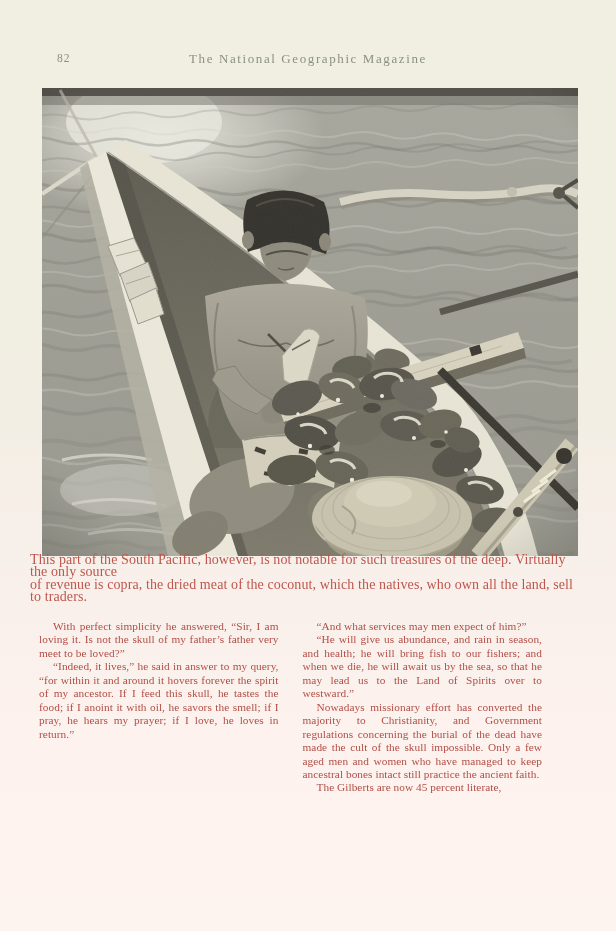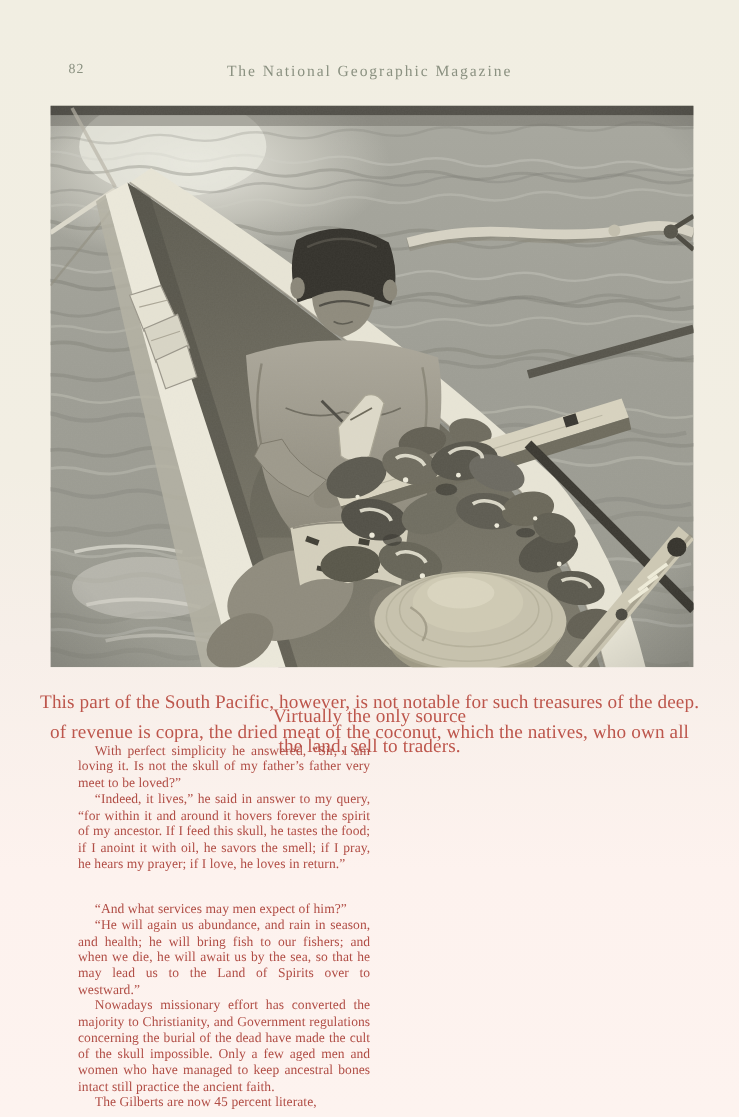--- a/index.html
+++ b/index.html
@@ -11,26 +11,26 @@
   .hdr{position:absolute;top:51px;left:0;right:0;height:16px;}
   .pagenum{position:absolute;left:57px;top:1px;font-size:11.5px;letter-spacing:1px;color:#8b9181;}
   .mag-title{position:absolute;left:0;right:0;top:0;text-align:center;font-size:13px;letter-spacing:1.6px;color:#8b9181;}
   figure.photo{position:absolute;left:42px;top:88px;width:536px;height:468px;margin:0;padding:0;}
   figure.photo svg{display:block;}
   .cap-title{
     position:absolute;top:561px;left:0;right:0;text-align:center;
     font-weight:bold;font-size:11.8px;letter-spacing:.4px;color:#b8453a;
   }
   .cap-sub{
-    position:absolute;top:580px;left:30px;right:30px;text-align:center;
-    font-size:16px;line-height:12.4px;letter-spacing:.1px;color:#bd564c;
+    position:absolute;top:554px;left:30px;right:30px;text-align:left;
+    font-size:14px;line-height:12.4px;letter-spacing:.1px;color:#bd564c;
   }
   .columns{
-    position:absolute;top:620px;left:65px;width:503px;
-    display:flex;gap:24px;flex-direction:column;
+    position:absolute;top:620px;left:39px;width:503px;
+    display:flex;gap:24px;
   }
   .col{width:243.5px;}
   .col p{
     margin:0;text-indent:14px;text-align:justify;
     font-size:11.3px;line-height:13.45px;letter-spacing:.05px;
     color:#b14e46;hyphens:auto;-webkit-hyphens:auto;
   }
 </style>
 </head>
 <body>
@@ -267,19 +267,19 @@
     <div>of revenue is copra, the dried meat of the coconut, which the natives, who own all the land, sell to traders.</div>
   </div>
 
   <main class="columns">
     <div class="col">
       <p>With perfect simplicity he answered, “Sir, I am loving it.  Is not the skull of my father’s father very meet to be loved?”</p>
       <p>“Indeed, it lives,” he said in answer to my query, “for within it and around it hovers forever the spirit of my ancestor.  If I feed this skull, he tastes the food; if I anoint it with oil, he savors the smell; if I pray, he hears my prayer; if I love, he loves in return.”</p>
     </div>
     <div class="col">
       <p>“And what services may men expect of him?”</p>
-      <p>“He will again us abundance, and rain in season, and health; he will bring fish to our fishers; and when we die, he will await us by the sea, so that he may lead us to the Land of Spirits over to westward.”</p>
+      <p>“He will give us abundance, and rain in season, and health; he will bring fish to our fishers; and when we die, he will await us by the sea, so that he may lead us to the Land of Spirits over to westward.”</p>
       <p>Nowadays missionary effort has converted the majority to Christianity, and Government regulations concerning the burial of the dead have made the cult of the skull impossible.  Only a few aged men and women who have managed to keep ancestral bones intact still practice the ancient faith.</p>
       <p>The Gilberts are now 45 percent literate,</p>
     </div>
   </main>
 
 </div>
 
 </body></html>

